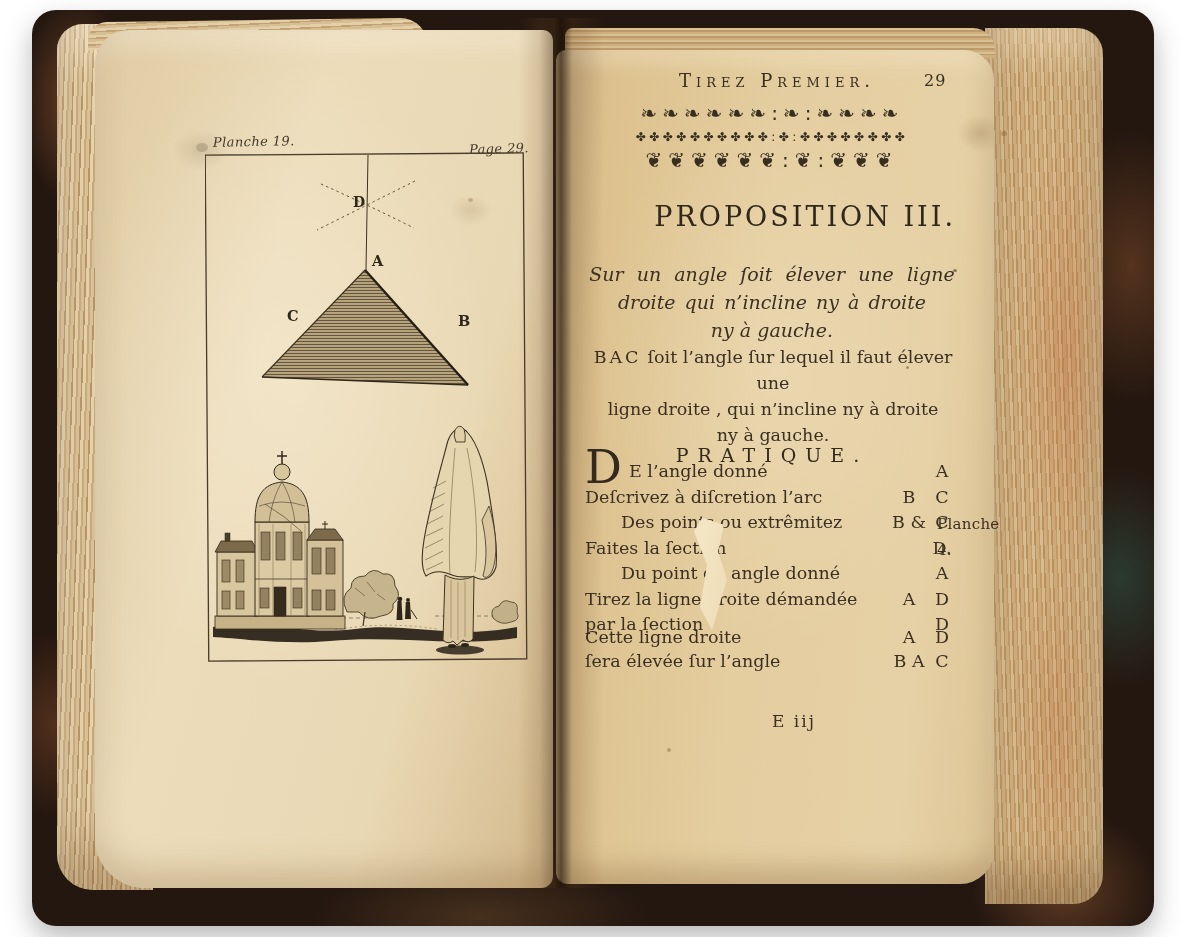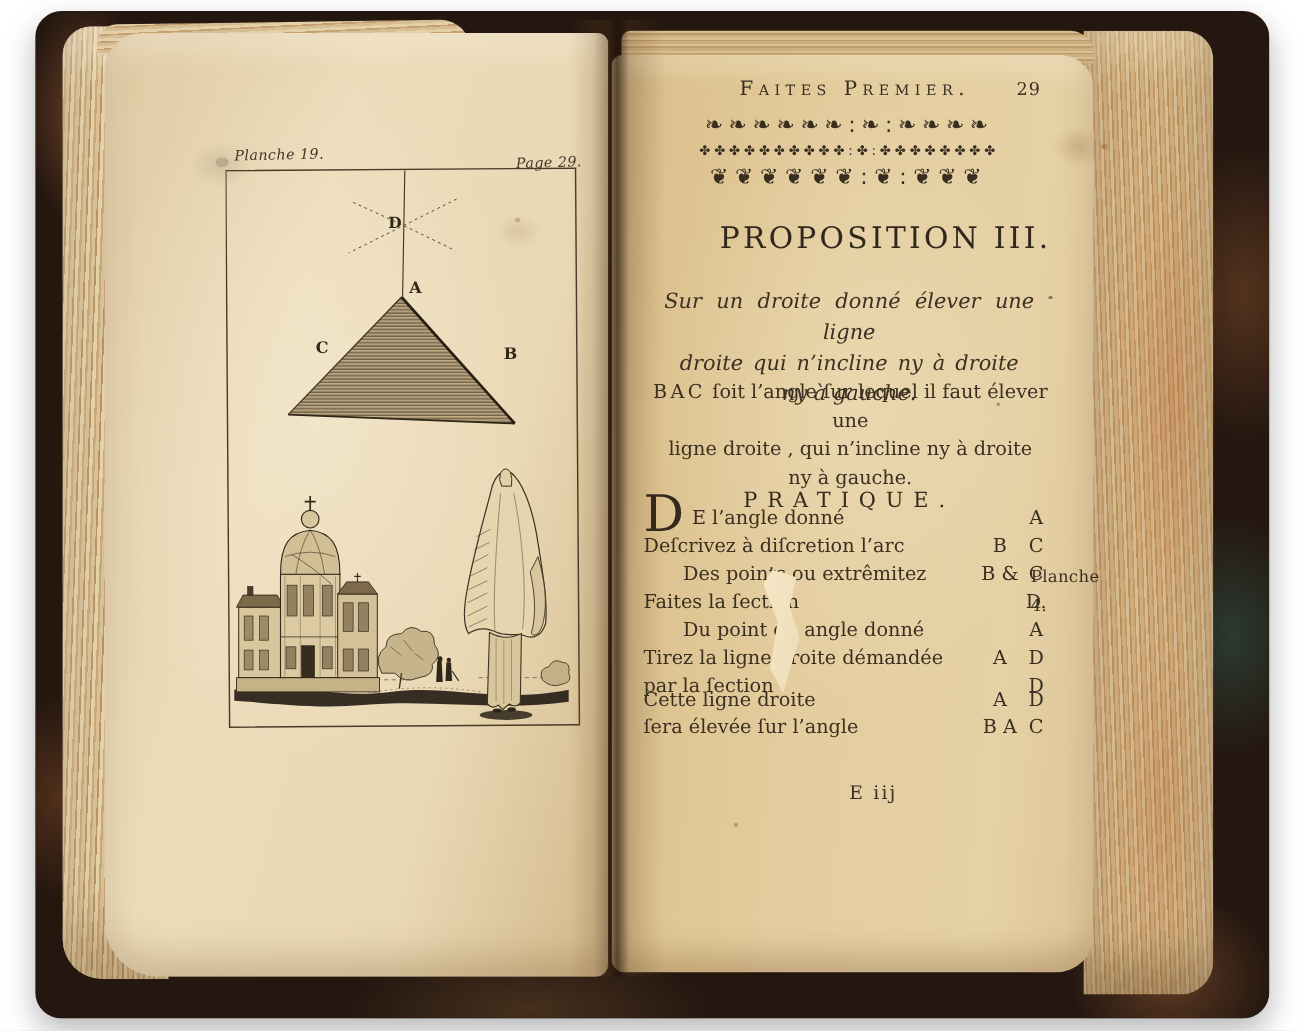--- a/index.html
+++ b/index.html
@@ -209,33 +209,33 @@
         <path d="M250,282 Q254,275 259,281 Q261,287 260,294 L251,294 Q248,288 250,282 Z" fill="#e0cfa7" stroke="#3c3222" stroke-width="0.9"></path>
         <path d="M240,427 L238,492 Q243,497 248,493 L252,497 L258,492 Q264,496 268,491 L269,428 C259,433 249,432 240,427 Z" fill="#d9c69d" stroke="#3c3222" stroke-width="1"></path>
         <path d="M246,432 V490 M253,434 V492 M260,433 V489" stroke="#6a5a3c" stroke-width="0.5" opacity="0.85"></path>
         <ellipse cx="247" cy="498" rx="4" ry="2" fill="#2e2719"></ellipse>
         <ellipse cx="260" cy="497" rx="4" ry="2" fill="#2e2719"></ellipse>
         <ellipse cx="255" cy="502" rx="24" ry="4.5" fill="#2a2319" opacity="0.85"></ellipse>
       </g>
     </svg>
   </div>
 
-  <div class="rp running-title">Faites Premier.</div>
+  <div class="rp running-title">Tirez Premier.</div>
   <div class="rp folio">29</div>
 
   <div class="rp ornaments">
     <div class="orn-row1">❧❧❧❧❧❧:❧:❧❧❧❧</div>
     <div class="orn-row2">✤✤✤✤✤✤✤✤✤✤:✤:✤✤✤✤✤✤✤✤</div>
     <div class="orn-row3">❦❦❦❦❦❦:❦:❦❦❦</div>
   </div>
 
   <div class="rp prop-heading">PROPOSITION III.</div>
 
   <div class="rp argument">
-    <div class="w1">Sur un droite donné élever une ligne</div>
+    <div class="w1">Sur un angle ſoit élever une ligne</div>
     <div class="w2">droite qui n’incline ny à droite</div>
     <div>ny à gauche.</div>
   </div>
 
   <div class="rp statement">
     <div><span class="lead">BAC</span><span>ſoit l’angle ſur lequel il faut élever une</span></div>
     <div>ligne droite , qui n’incline ny à droite</div>
     <div>ny à gauche.</div>
   </div>
 

